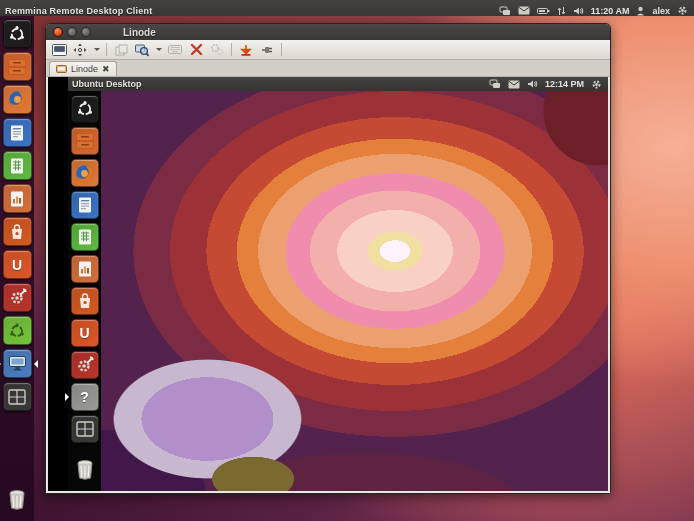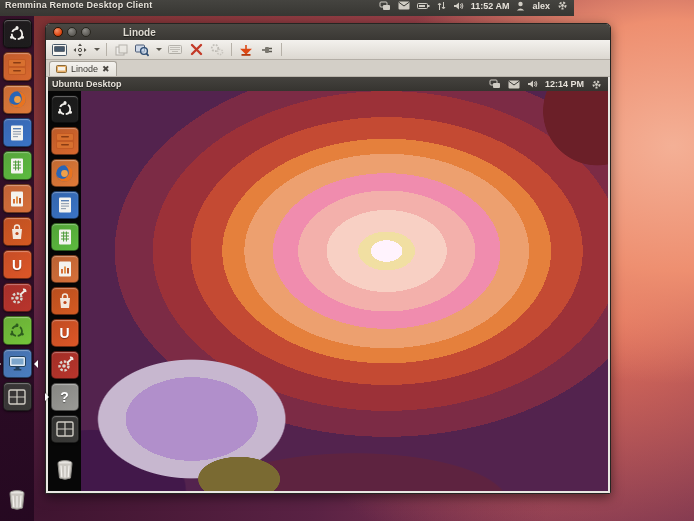--- a/index.html
+++ b/index.html
@@ -9,21 +9,21 @@
   
   .host-wallpaper{position:absolute;inset:0;
     background-color:#8c4052;
     background-image:
       radial-gradient(ellipse 420px 330px at 97% 28%, #f4b096 0%, #ee8f70 38%, rgba(238,143,112,0) 72%),
       radial-gradient(ellipse 520px 400px at 88% 60%, #e2705a 0%, rgba(226,112,90,0) 70%),
       radial-gradient(ellipse 650px 430px at 6% 98%, #3f1430 0%, #5a2244 42%, rgba(90,34,68,0) 78%),
       linear-gradient(135deg,#7c3031 0%,#974049 40%,#8c3a56 70%,#6b2c4e 100%);}
 
   
-  .panel{position:absolute;left:0;top:0;width:574px;height:16px;display:flex;align-items:flex-start;
+  .panel{position:absolute;left:0;top:0;width:694px;height:16px;display:flex;align-items:flex-end;
     background:linear-gradient(#454440,#373632);color:#e6e2da;font-size:9px;font-weight:bold;z-index:40;}
   .panel .app-title{padding-left:5px;letter-spacing:.2px;text-shadow:0 1px 1px rgba(0,0,0,.6);}
   .panel .spacer{flex:1;}
   .tray{display:flex;align-items:center;gap:7px;padding-right:6px;}
   .tray .ticon{display:flex;align-items:center;opacity:.92;}
   .tray .clock,.tray .user{font-size:9px;font-weight:bold;}
 
   
   .launcher{position:absolute;left:0;top:16px;bottom:0;width:34px;z-index:30;
     background:linear-gradient(rgba(46,14,40,.92),rgba(36,8,32,.94));
@@ -62,21 +62,21 @@
 
   .tabbar{height:16px;flex:0 0 16px;background:#d3cfc7;display:flex;align-items:flex-end;padding-left:3px;
     border-bottom:1px solid #b9b4ab;}
   .tab{height:14px;display:flex;align-items:center;gap:4px;padding:0 6px;
     background:linear-gradient(#f4f2ee,#e4e1da);border:1px solid #a8a39a;border-bottom:none;
     border-radius:3px 3px 0 0;font-size:9px;color:#3b3934;}
   .tab .tab-close{font-weight:bold;font-size:9px;color:#4a4742;cursor:default;}
 
   
   .remote-frame{flex:1;border:2px solid #e9e7e2;border-top:none;box-sizing:border-box;
-    display:flex;flex-direction:column;background:#000;}
+    display:flex;flex-direction:column;background:#000;padding-left:20px;}
   .rpanel{height:14px;flex:0 0 14px;display:flex;align-items:center;
     background:linear-gradient(#44423e,#363430);color:#e6e2da;font-size:9px;font-weight:bold;}
   .rpanel .rtitle{padding-left:4px;text-shadow:0 1px 1px rgba(0,0,0,.6);}
   .rpanel .spacer{flex:1;}
   .remote-body{flex:1;display:flex;min-height:0;}
   .rlauncher{width:33px;flex:0 0 33px;background:#070707;display:flex;flex-direction:column;
     align-items:center;padding-top:2px;box-sizing:border-box;}
   .rlauncher .tile{width:26px;height:26px;}
   .remote-wallpaper{flex:1;position:relative;
     background-color:#6e2a3c;
@@ -125,21 +125,21 @@
             <path d="M2.5 9 V3 M2.5 2 L1 4 M2.5 2 L4 4" stroke="#ddd9d0" fill="none"></path>
             <path d="M6.5 1 V7 M6.5 8 L5 6 M6.5 8 L8 6" stroke="#ddd9d0" fill="none"></path>
           </svg>
         </span>
       <span class="ticon">
           <svg width="11" height="10">
             <path d="M1 4 H3 L6 1.5 V8.5 L3 6 H1 Z" fill="#ddd9d0"></path>
             <path d="M7.5 3 Q9 5 7.5 7 M8.8 2 Q11 5 8.8 8" stroke="#ddd9d0" fill="none"></path>
           </svg>
         </span>
-      <span class="clock">11:52 AM</span>
+      <span class="clock">11:20 AM</span>
       <span class="ticon">
           <svg width="9" height="10">
             <circle cx="4.5" cy="3" r="2.2" fill="#ddd9d0"></circle>
             <path d="M0.8 9.5 Q4.5 5.5 8.2 9.5 Z" fill="#ddd9d0"></path>
           </svg>
         </span>
       <span class="user">alex</span>
       <span class="ticon">
           <svg width="11" height="11">
             <circle cx="5.5" cy="5.5" r="3" fill="none" stroke="#ddd9d0" stroke-width="2" stroke-dasharray="2 1.6"></circle>

